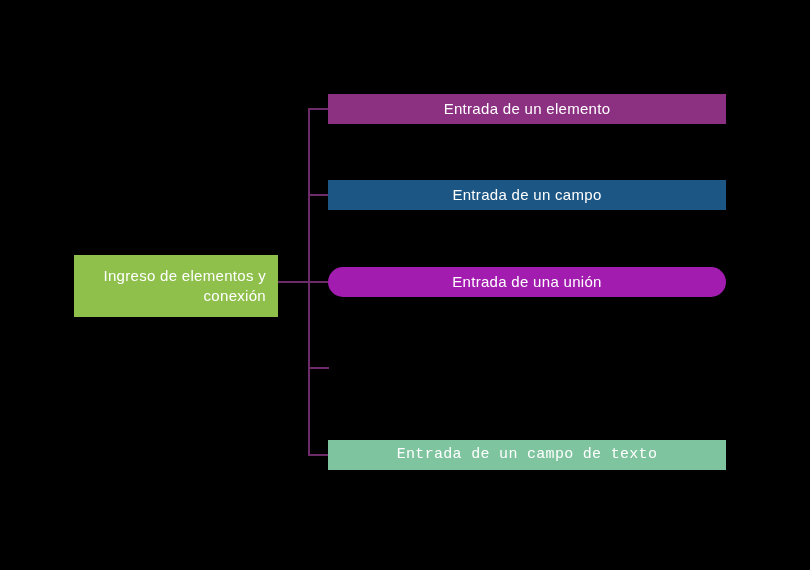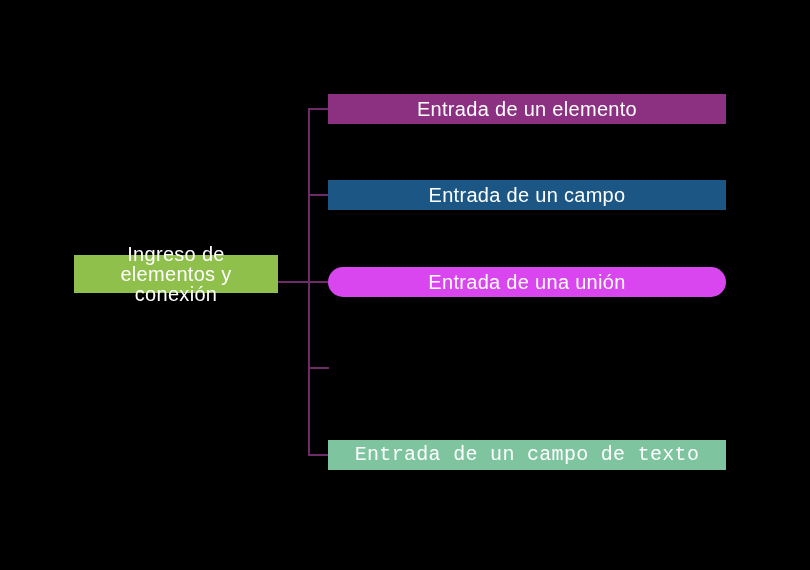--- a/index.html
+++ b/index.html
@@ -18,26 +18,27 @@
   .node {
     position: absolute;
     display: flex;
     align-items: center;
     justify-content: center;
     color: #FFFFFF;
     text-align: center;
     box-sizing: border-box;
   }
   .node .label {
-    font-size: 20px;
+    font-size: 15px;
     letter-spacing: 0.3px;
     line-height: 20px;
     color: #FFFFFF;
+    text-align: right;
   }
-  .root-node  { left: 74px;  top: 255px; width: 204px; height: 38px; padding: 16px 12px; }
+  .root-node  { left: 74px;  top: 255px; width: 204px; height: 62px; padding: 16px 12px; }
   .bar        { left: 328px; width: 398px; height: 30px; }
   .bar-1 { top: 94px;  }
   .bar-2 { top: 180px; }
   .bar-3 { top: 267px; }
   .bar-4 { top: 353px; }
   .bar-5 { top: 440px; font-family: Liberation Mono, monospace; }
   .line {
     position: absolute;
   }
   .line-root   { left: 278px; top: 281px; width: 31px; height: 2px; }
@@ -65,20 +66,20 @@
   <div class="node root-node" style="background-color: rgb(143, 192, 76);">
     <span class="label">Ingreso de elementos y conexión</span>
   </div>
 
   <div class="node bar bar-1" style="background-color: rgb(140, 49, 130);">
     <span class="label">Entrada de un elemento</span>
   </div>
   <div class="node bar bar-2" style="background-color: rgb(27, 86, 133);">
     <span class="label">Entrada de un campo</span>
   </div>
-  <div class="node bar bar-3" style="background-color: #d946ef; border-radius: 15px;">
+  <div class="node bar bar-3" style="background-color: #a21caf; border-radius: 15px;">
     <span class="label">Entrada de una unión</span>
   </div>
   <div class="node bar bar-5" style="background-color: rgb(126, 196, 158);">
     <span class="label">Entrada de un campo de texto</span>
   </div>
 
 </div>
 
 </body></html>

